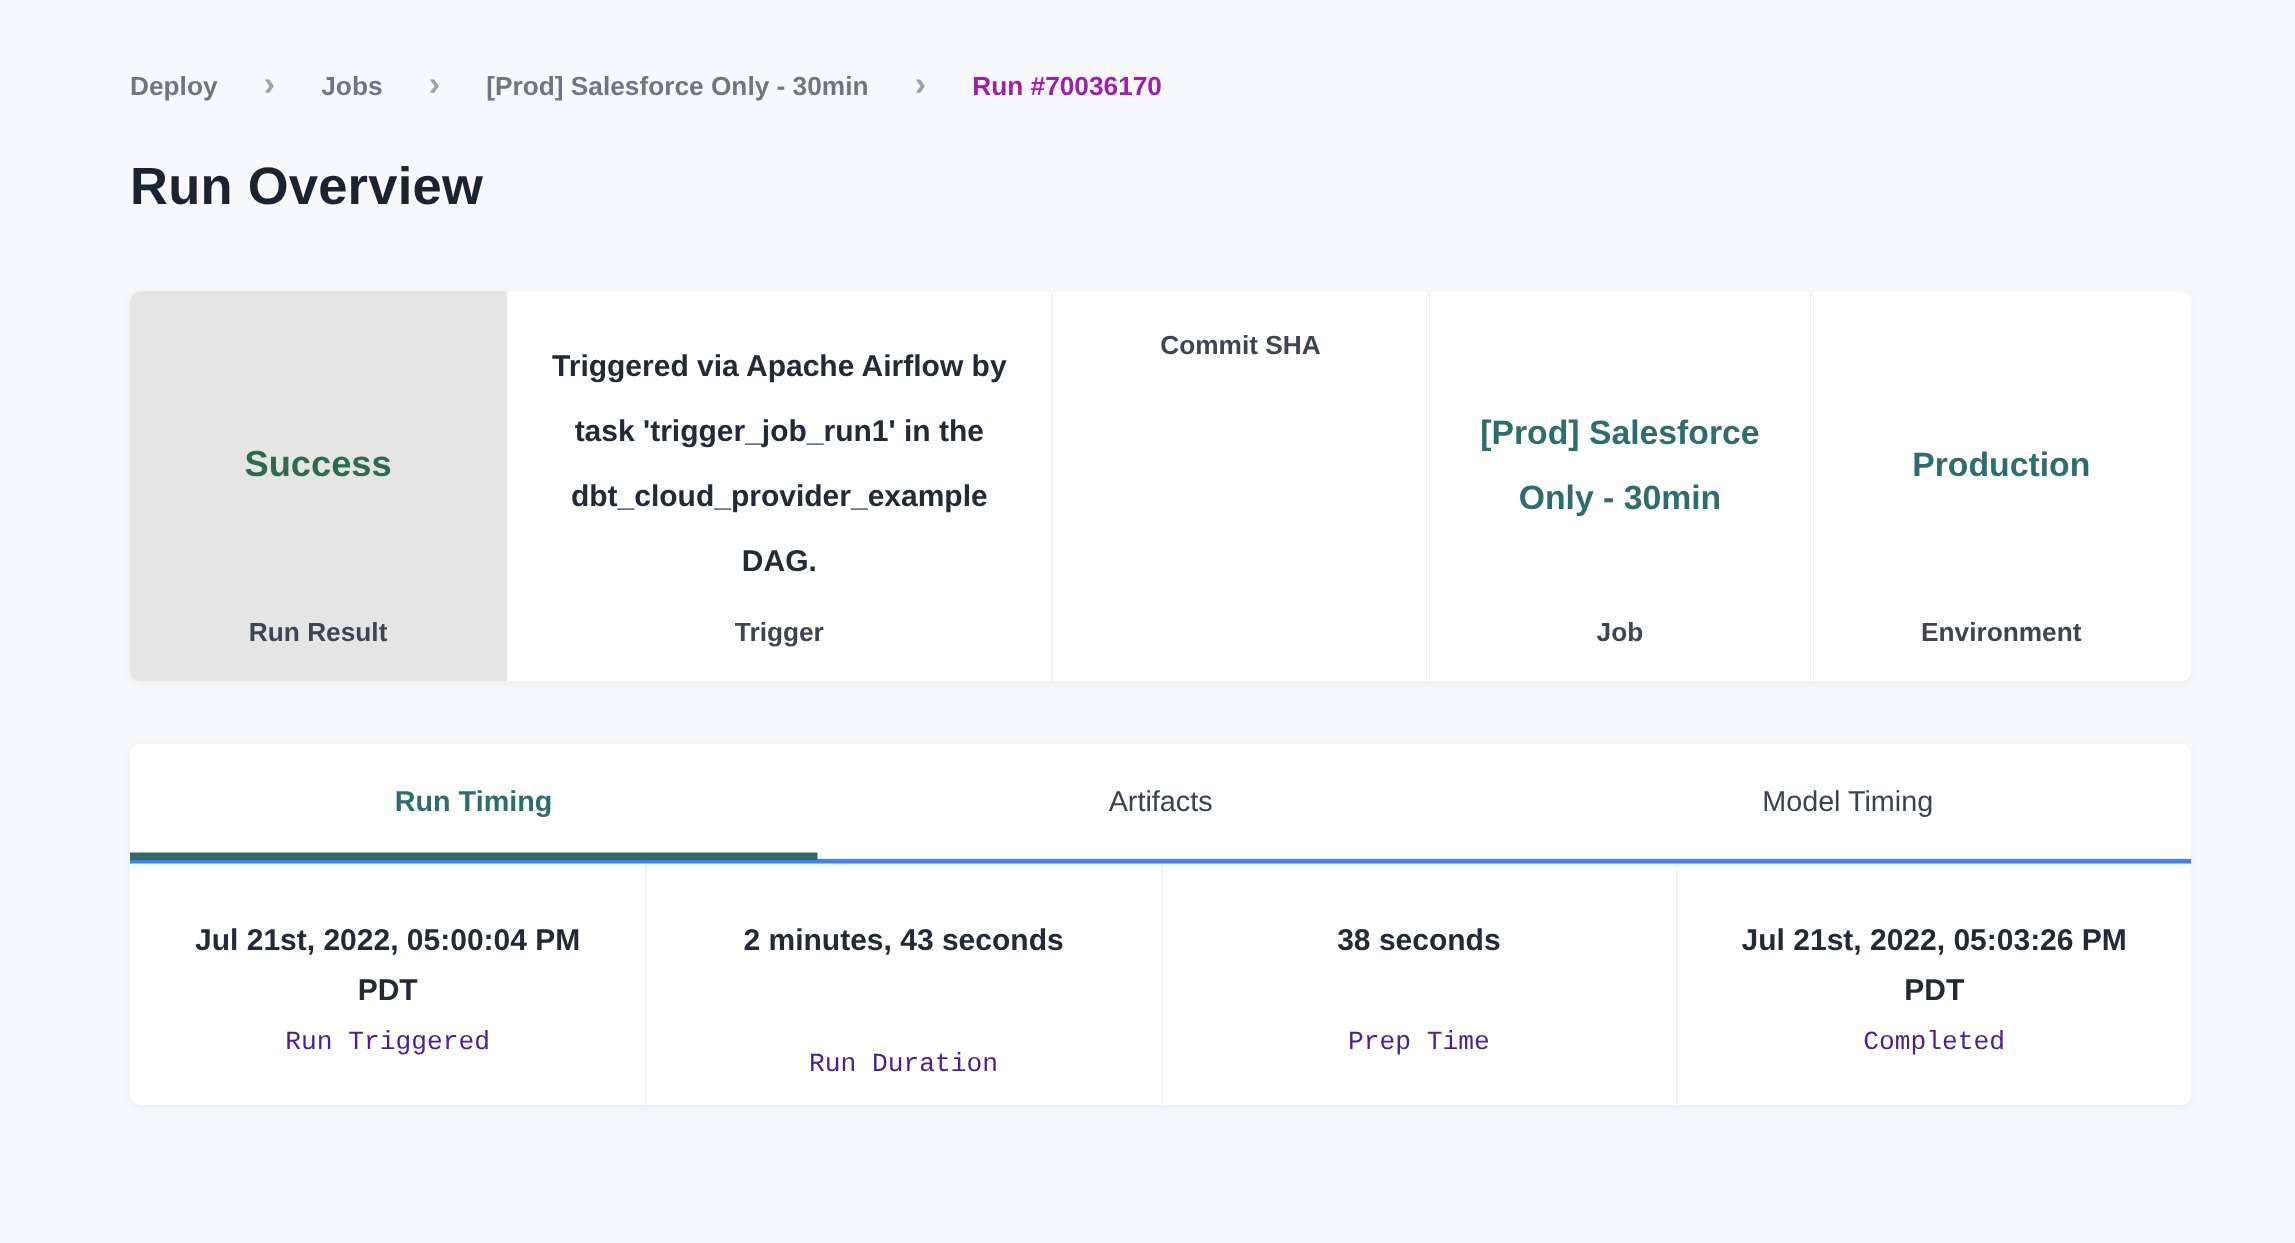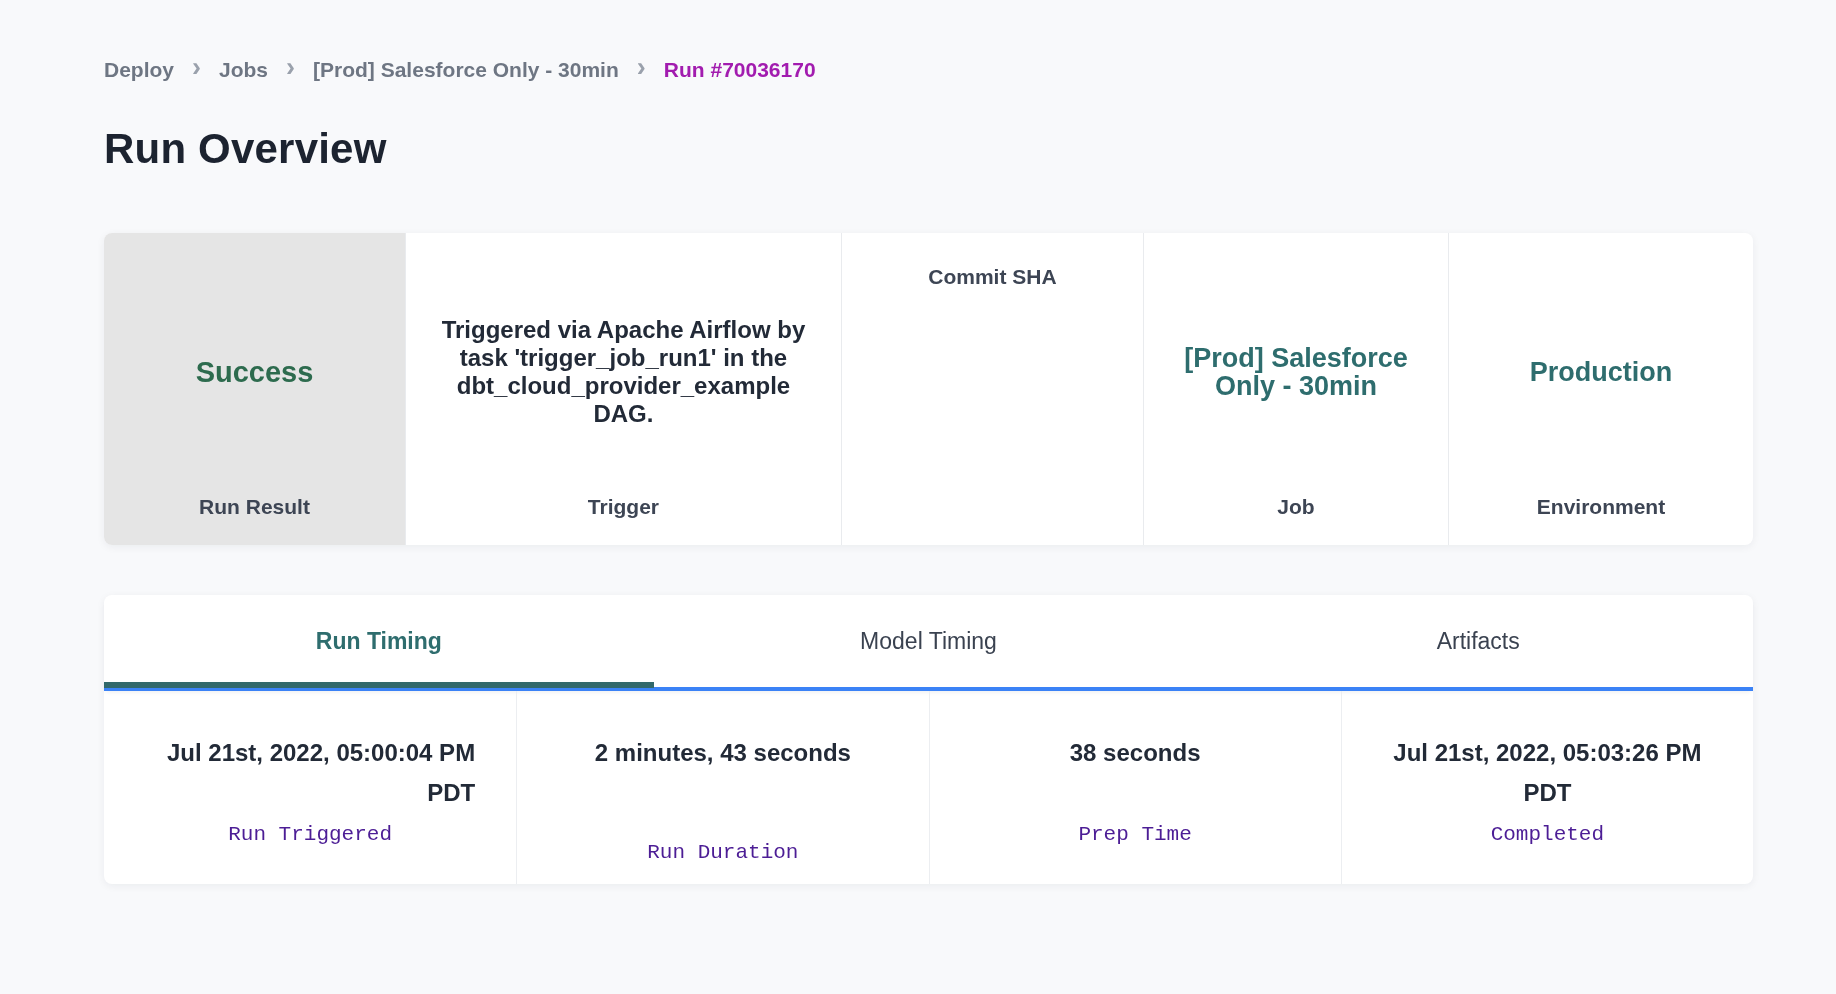--- a/index.html
+++ b/index.html
@@ -6,21 +6,21 @@
   html, body {
     width: 1836px; height: 994px;
     background: #f8f9fb;
     font-family: "Liberation Sans", "DejaVu Sans", sans-serif;
     color: #1e2634;
     overflow: hidden;
   }
   .page { padding: 56px 83px 0 104px; width: 1836px; }
 
   
-  .breadcrumb { display: flex; align-items: center; gap: 18px; font-size: 21px; }
+  .breadcrumb { display: flex; align-items: center; gap: 37px; font-size: 21px; }
   .crumb { color: #6e7683; font-weight: 600; text-decoration: none; cursor: pointer; }
   .crumb.current { color: #a21caf; font-weight: 700; cursor: default; }
   .crumb-sep { color: #9aa1ac; font-size: 27px; font-weight: 600; line-height: 1; transform: translateY(-2px); }
 
   
   .title-row { margin-top: 42px; display: flex; align-items: center; justify-content: space-between; }
   .page-title { font-size: 42px; font-weight: 700; color: #1c2330; letter-spacing: 0.2px; }
   .rerun-btn {
     display: flex; align-items: center; gap: 16px;
     background: #32696b; color: #ffffff;
@@ -52,21 +52,21 @@
     background: #e5e5e5;
     border-radius: 8px 0 0 8px;
     border-right: 1px solid #e9ebee;
     border-left: none;
   }
   .summary-cell:nth-child(2) { border-left: none; }
   .cell-value {
     flex: 1; display: flex; align-items: center; justify-content: center;
     text-align: center;
     font-size: 27px; font-weight: 700; color: #222a37;
-    line-height: 28px;
+    line-height: 52px;
   }
   .cell-value.big { font-size: 29px; }
   .cell-value.green { color: #2d6b4e; }
   .cell-value a, .cell-link { color: #2e6d6e; text-decoration: none; cursor: pointer; font-weight: 700; }
   .cell-label {
     text-align: center;
     font-size: 21px; font-weight: 600; color: #3d4554;
     margin-top: 8px;
   }
 
@@ -151,26 +151,26 @@
       <div class="cell-value">
           <span class="cell-link">Production</span>
         </div>
       <div class="cell-label">Environment</div>
     </div>
   </section>
 
   <section class="timing-card">
     <div class="tabs">
       <div class="tab active">Run Timing</div>
+      <div class="tab">Artifacts</div>
       <div class="tab">Model Timing</div>
-      <div class="tab">Artifacts</div>
     </div>
     <div class="timing-grid">
       <div class="timing-cell">
-        <div class="timing-value" style="max-width: 330px; margin: 0px auto; text-align: right;">Jul 21st, 2022, 05:00:04 PM PDT</div>
+        <div class="timing-value" style="max-width: 330px; margin: 0px auto;">Jul 21st, 2022, 05:00:04 PM PDT</div>
         <div class="timing-label">Run Triggered</div>
       </div>
       <div class="timing-cell">
         <div class="timing-value">2 minutes, 43 seconds</div>
         <div class="timing-label" style="margin-top:68px;">Run Duration</div>
       </div>
       <div class="timing-cell">
         <div class="timing-value">38 seconds</div>
         <div class="timing-label" style="margin-top:50px;">Prep Time</div>
       </div>

